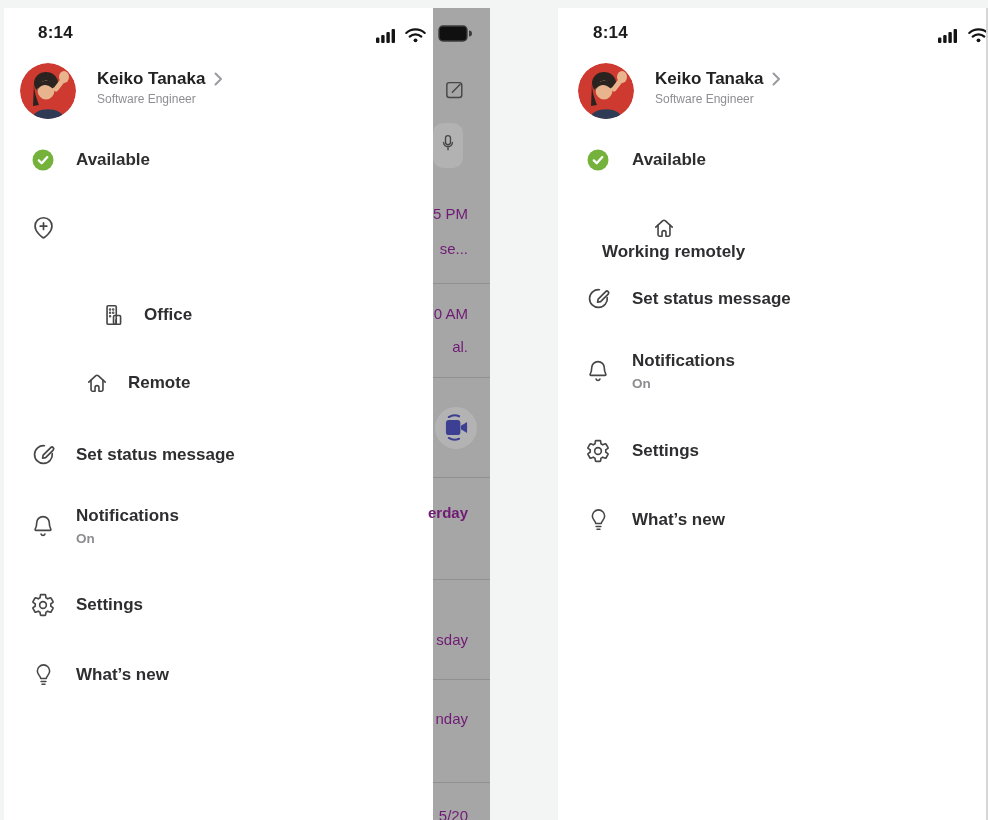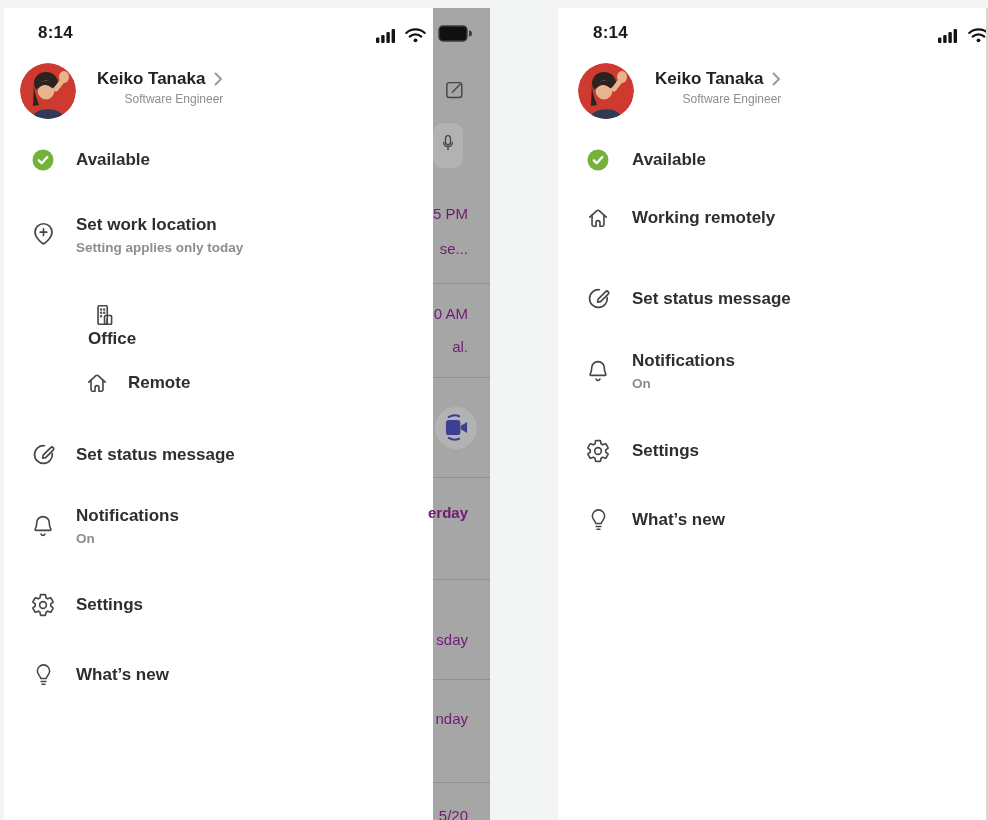--- a/index.html
+++ b/index.html
@@ -10,21 +10,21 @@
 
   .phone { position:absolute; top:8px; height:812px; background:#fff; overflow:hidden; }
   .phone-left  { left:4px;   width:486px; }
   .phone-right { left:558px; width:430px; }
 
   .time { position:absolute; font-size:17px; font-weight:700; color:#1b1b1d; letter-spacing:.2px; }
   .sb-ico { position:absolute; }
 
   .avatar { position:absolute; width:56px; height:56px; border-radius:50%; overflow:hidden; }
 
-  .profile-text { position:absolute;text-align:right; }
+  .profile-text { position:absolute; }
   .pname { font-size:17px; font-weight:700; color:#222; display:flex; align-items:center; gap:9px; }
   .prole { font-size:12px; color:#8d8d92; margin-top:3px; }
 
   .mrow { position:absolute; display:flex; align-items:center; cursor:pointer; }
   .ricon { width:30px; display:flex; justify-content:center; flex-shrink:0; }
   .rtext { margin-left:18px;font-weight:bold; }
   .phone-right .rtext { margin-left:19px; }
   .rlabel { font-size:17px; color:#2e2e30; line-height:22px; }
   .rsub   { font-size:13.5px; color:#8d8d92; line-height:17px; margin-top:3px; }
 
@@ -93,27 +93,23 @@
         </div>
     </div>
 
     <div class="mrow" style="left:24px; top:206px;">
       <span class="ricon">
         <svg class="oicon" width="27" height="30" viewBox="0 0 24 26">
           <path d="M12 3a7.5 7.5 0 0 1 7.5 7.5c0 2.6-1.5 4.9-3.1 6.7a25 25 0 0 1-3.7 3.4 1.2 1.2 0 0 1-1.4 0 25 25 0 0 1-3.7-3.4C6 15.4 4.5 13.1 4.5 10.5A7.5 7.5 0 0 1 12 3z"></path>
           <path d="M12 7.6v5.8M9.1 10.5h5.8"></path>
         </svg>
       </span>
-      <div class="rtext">
-        <div class="rlabel">Set work location</div>
-        <div class="rsub">Setting applies only today</div>
-      </div>
-    </div>
-
-    <div class="mrow" style="left:68px; top:294px;flex-direction:column;">
+    </div>
+
+    <div class="mrow" style="left:94px; top:294px;">
       <span class="ricon">
         <svg class="oicon" width="26" height="26" viewBox="0 0 24 24">
           <rect x="6.5" y="3.5" width="8.5" height="17" rx="1"></rect>
           <rect x="12.5" y="12.5" width="6.5" height="8" rx="1"></rect>
           <path d="M14.8 16.5v4"></path>
           <circle cx="9.3" cy="7" r=".4" fill="#464646"></circle>
             <circle cx="12.2" cy="7" r=".4" fill="#464646"></circle>
           <circle cx="9.3" cy="10" r=".4" fill="#464646"></circle>
             <circle cx="12.2" cy="10" r=".4" fill="#464646"></circle>
           <circle cx="9.3" cy="13.2" r=".4" fill="#464646"></circle>
@@ -271,21 +267,21 @@
         <svg width="22" height="22" viewBox="0 0 22 22">
           <circle cx="11" cy="11" r="10.5" fill="#74B23C"></circle>
           <path d="M6.8 11.4l2.9 2.9 5.6-6.2" stroke="#fff" stroke-width="2.3" fill="none" stroke-linecap="round" stroke-linejoin="round"></path>
         </svg>
       </span>
       <div class="rtext">
           <div class="rlabel">Available</div>
         </div>
     </div>
 
-    <div class="mrow" style="left:25px; top:197px;">
+    <div class="mrow" style="left:25px; top:207px;flex-direction:column;">
       <span class="ricon">
         <svg class="oicon" width="26" height="26" viewBox="0 0 24 24">
           <path d="M4.4 11.2l6.3-5.8a2 2 0 0 1 2.6 0l6.3 5.8"></path>
           <path d="M6.5 9.5v8.6a1.5 1.5 0 0 0 1.5 1.5h2.2v-3.4a1.8 1.8 0 0 1 3.6 0v3.4H16a1.5 1.5 0 0 0 1.5-1.5V9.5"></path>
         </svg>
       </span>
       <div class="rtext">
           <div class="rlabel">Working remotely</div>
         </div>
     </div>

